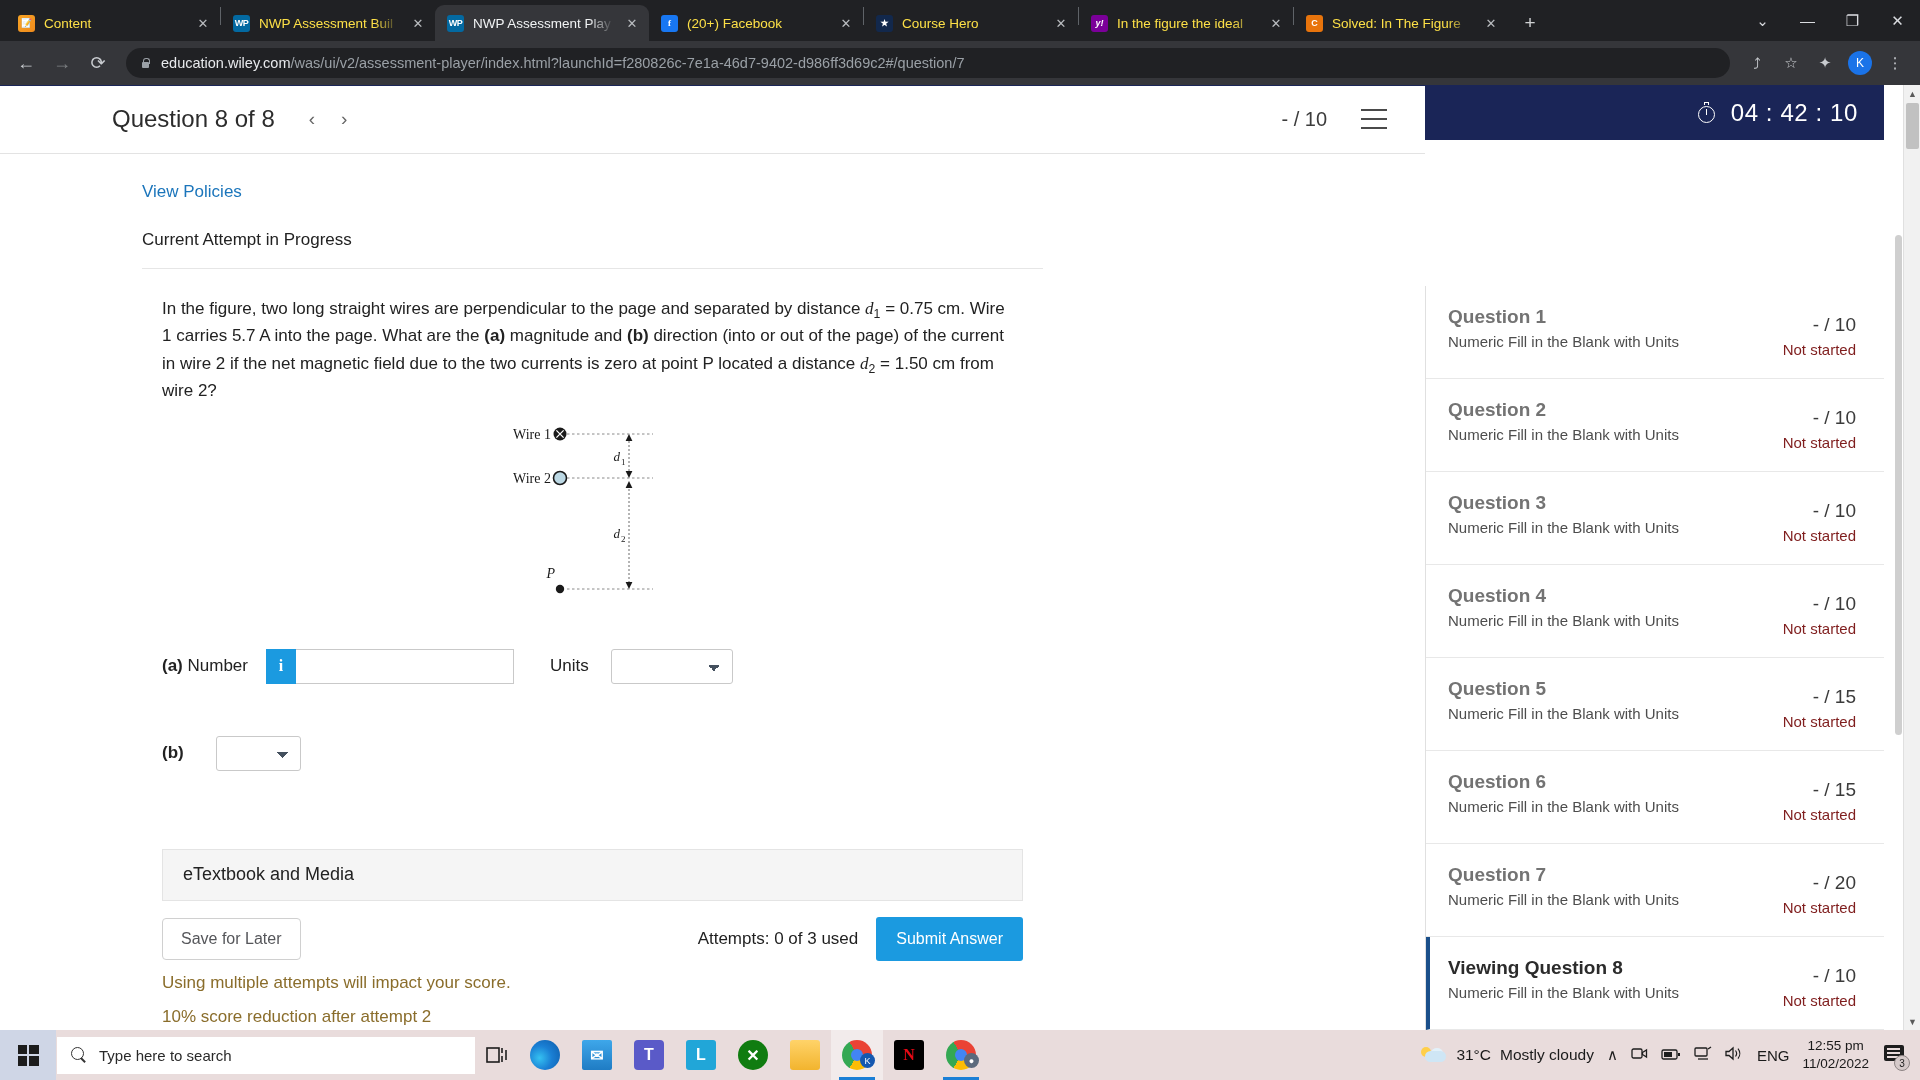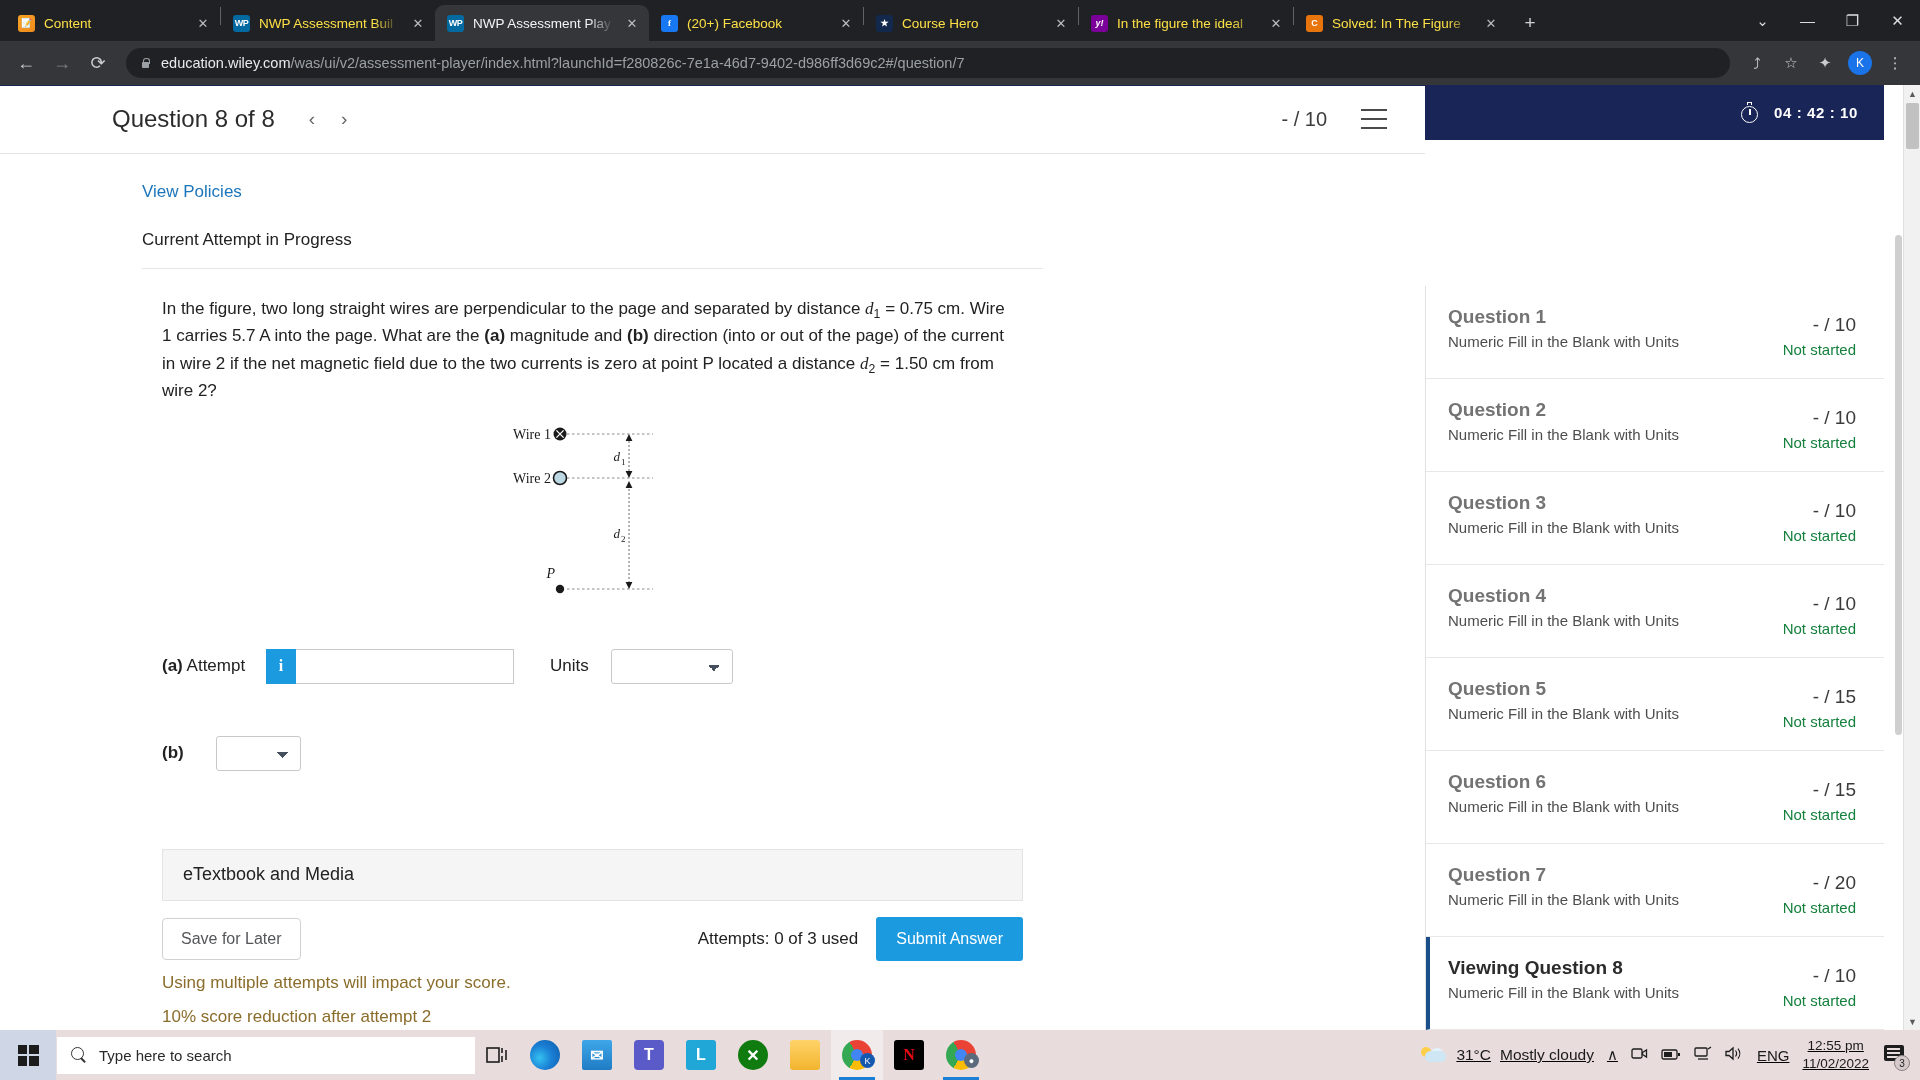--- a/index.html
+++ b/index.html
@@ -98,21 +98,21 @@
   }
   .pagecol { width: 1884px; position: relative; }
 
   .appheader {
     height: 55px; background: #1a2557; display: flex; align-items: center;
     padding: 0 26px; color: #fff;
   }
   .backarrow { font-size: 24px; margin-right: 18px; line-height: 1; }
   .apptitle { font-size: 19px; font-weight: bold; letter-spacing: 0.2px; }
   .timerbox { margin-left: auto; display: flex; align-items: center; gap: 13px; }
-  .timertext { font-size: 15px; font-weight: bold; letter-spacing: 0.6px; }
+  .timertext { font-size: 24px; font-weight: normal; letter-spacing: 0.6px; }
   .stopwatch { width: 22px; height: 22px; position: relative; }
   .stopwatch .dial {
     position: absolute; left: 2px; top: 4px; width: 17px; height: 17px;
     border: 1.8px solid #fff; border-radius: 50%;
   }
   .stopwatch .crown {
     position: absolute; left: 8px; top: 0px; width: 5px; height: 3.5px;
     border: 1.6px solid #fff; border-bottom: none;
   }
   .stopwatch .hand {
@@ -207,21 +207,21 @@
     display: flex; padding: 20px 28px 20px 22px; border-bottom: 1px solid #e8e8e8;
     position: relative;
   }
   .qitem.active { border-left: 4px solid #1a4f8a; padding-left: 18px; }
   .qi-left { flex: 1 1 auto; }
   .qi-title { font-size: 19px; font-weight: bold; color: #737373; margin-bottom: 4px; }
   .qitem.active .qi-title { color: #2b2b2b; }
   .qi-sub { font-size: 15px; color: #4d4d4d; line-height: 1.36; max-width: 232px; }
   .qi-right { text-align: right; padding-top: 8px; }
   .qi-score { font-size: 19px; color: #3b3b3b; }
-  .qi-status { font-size: 15px; color: #15803d; margin-top: 5px; }
+  .qi-status { font-size: 15px; color: #7f1d1d; margin-top: 5px; }
 
   
   .vscroll {
     position: absolute; right: 0; top: 0; width: 17px; height: 945px;
     background: #f1f1f1; border-left: 1px solid #e0e0e0;
   }
   .vscroll .arrow-up, .vscroll .arrow-dn {
     position: absolute; left: 0; width: 17px; height: 17px; color: #5a5a5a;
     font-size: 9px; display: flex; align-items: center; justify-content: center;
   }
@@ -271,21 +271,21 @@
   }
   .ic-chrome::after, .ic-chrome2::after {
     content:''; position:absolute; left:9px; top:9px; width:12px; height:12px; background:#4285f4; border-radius:50%;
   }
   .badge-k, .badge-p {
     position:absolute; right: 8px; bottom: 12px; width: 15px; height: 15px; border-radius: 50%;
     font-size: 9px; display:flex; align-items:center; justify-content:center; color:#fff;
   }
   .badge-k { background:#1558b0; } .badge-p { background:#5b6a7d; }
   .ic-netflix { background:#000; color:#e50914; font-family:"Liberation Serif",serif; }
-  .tray { margin-left: auto; display: flex; align-items: center; gap: 13px; padding-right: 12px; text-decoration: underline; }
+  .tray { margin-left: auto; display: flex; align-items: center; gap: 13px; padding-right: 12px; }
   .weather { display: flex; align-items: center; gap: 9px; font-size: 15.5px; color: #1a1a1a; }
   .cloudicon { width: 26px; height: 18px; position: relative; }
   .cloudicon .sun { position:absolute; left:0; top:1px; width:10px; height:10px; background:#ffcf4a; border-radius:50%; }
   .cloudicon .cl { position:absolute; left:4px; top:5px; width:21px; height:11px; background:#cfe6f5; border-radius:7px; }
   .cloudicon .cl2 { position:absolute; left:10px; top:2px; width:12px; height:10px; background:#e3f1fa; border-radius:50%; }
   .trayicons { display: flex; align-items: center; gap: 13px; color: #1d1d1d; font-size: 15px; }
   .lang { font-size: 15px; color: #1a1a1a; }
   .clock { text-align: center; font-size: 13.5px; color: #1a1a1a; line-height: 1.35; }
   .notif { position: relative; width: 26px; height: 26px; }
   .notif .sheet { position:absolute; left:2px; top:3px; width:20px; height:16px; background:#1d1d1d; border-radius:2px 2px 0 2px; }
@@ -435,21 +435,21 @@
 
                   <line x1="186" y1="62" x2="186" y2="162" stroke="#6a6a6a" stroke-width="1" stroke-dasharray="2,2"></line>
                   <path d="M186 58 L182.6 65 L189.4 65 Z" fill="#1a1a1a"></path>
                   <path d="M186 166 L182.6 159 L189.4 159 Z" fill="#1a1a1a"></path>
                   <text id="fig-d2" x="177" y="115" text-anchor="end" font-family="Liberation Serif, serif" font-size="13" font-style="italic" fill="#1a1a1a">d</text>
                   <text id="fig-d2s" x="178" y="119" font-family="Liberation Serif, serif" font-size="9" fill="#1a1a1a">2</text>
                 </svg>
               </div>
 
               <div class="ansrow">
-                <div class="anslabel"><b>(a)</b><span> Attempt</span></div>
+                <div class="anslabel"><b>(a)</b><span> Number</span></div>
                 <div class="infobtn">i</div>
                 <input class="numinput" type="text" value="" style="">
                 <div class="unitslabel">Units</div>
                 <select class="sel sel-units">
                   <option></option><option>T</option><option>A</option><option>mT</option><option>μT</option>
                 </select>
               </div>
 
               <div class="row-b">
                 <div class="anslabel"><b>(b)</b></div>

